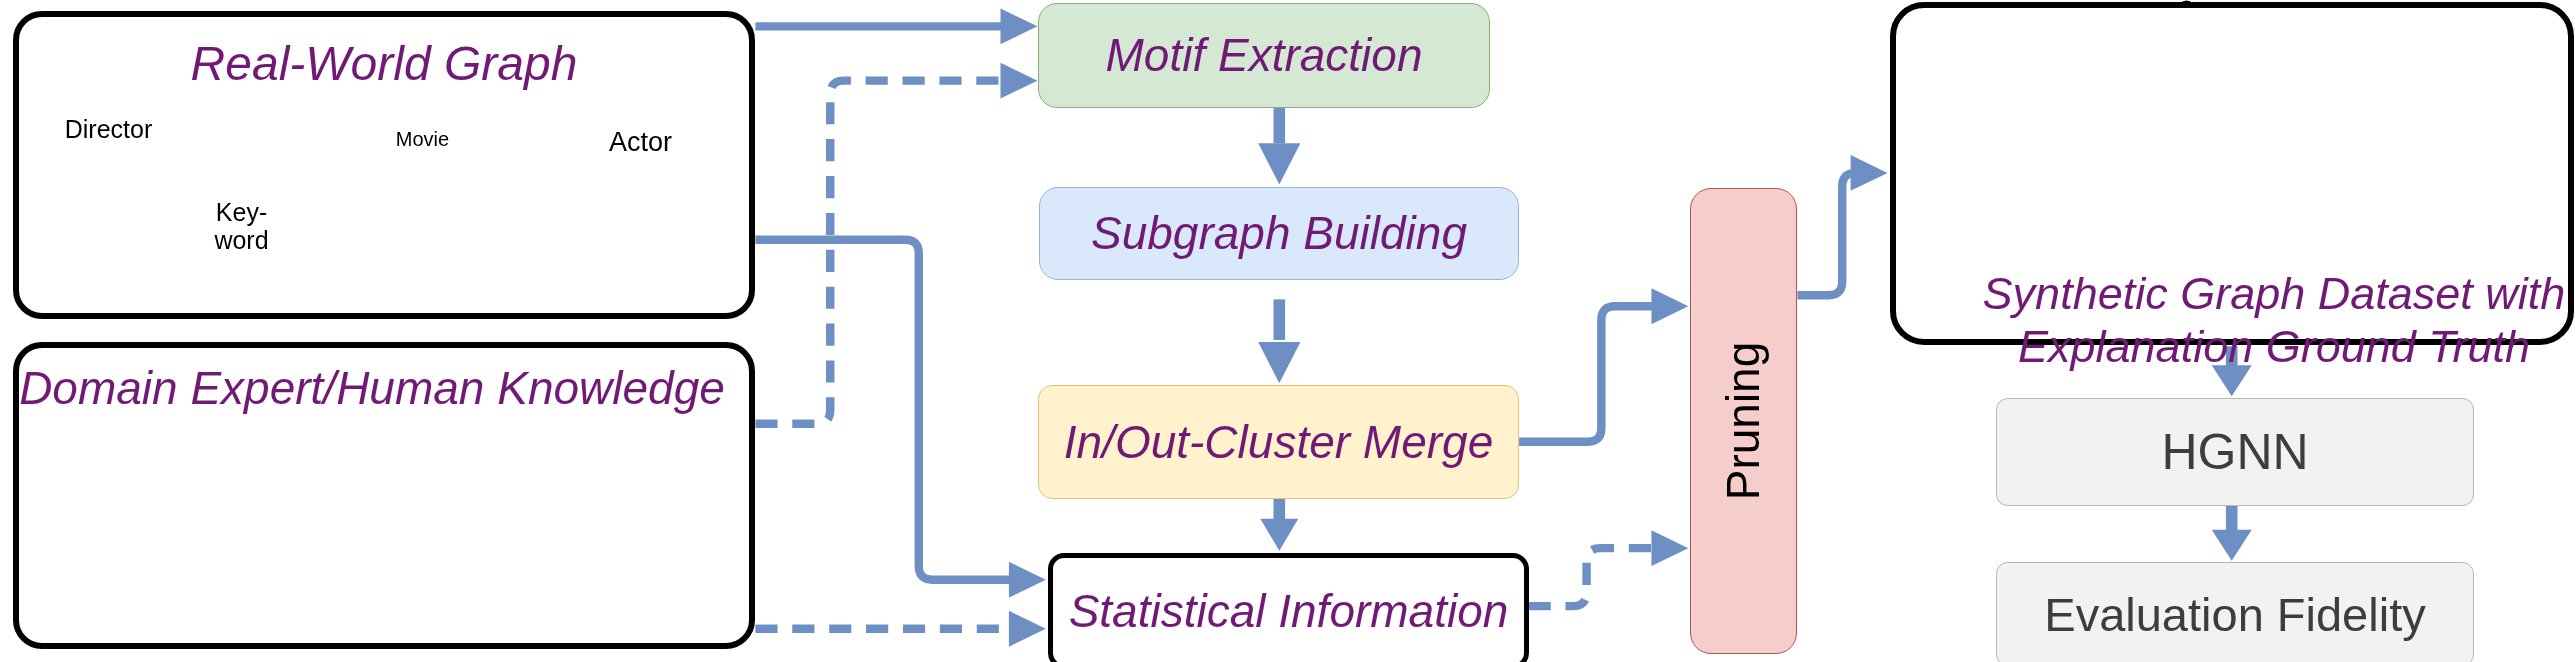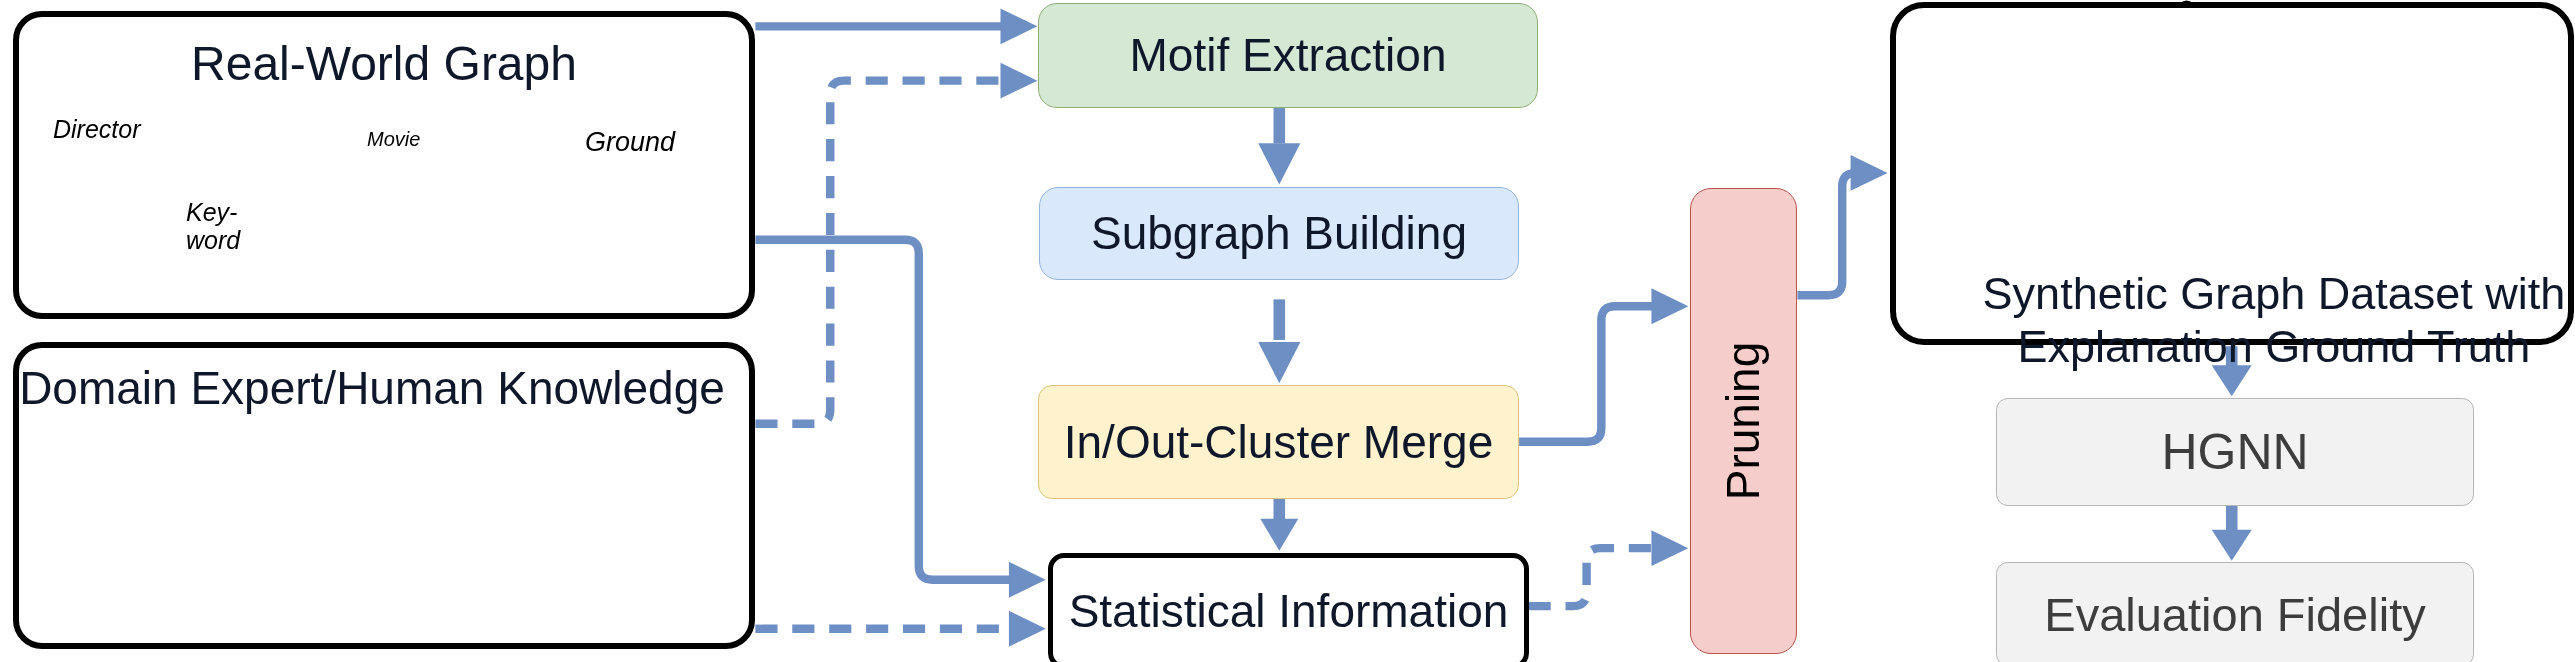--- a/index.html
+++ b/index.html
@@ -5,36 +5,36 @@
   html,body{margin:0;padding:0;background:#ffffff;}
   .canvas{
     position:relative;width:2576px;height:662px;background:#ffffff;
     font-family:"Liberation Sans",sans-serif;overflow:hidden;
   }
   .canvas *{box-sizing:border-box;}
   svg.layer{position:absolute;left:0;top:0;}
 
   
   .box{position:absolute;background:#fff;display:flex;align-items:center;justify-content:center;text-align:center;}
-  .label{color:#0f172a;line-height:1.1;}
+  .label{color:#701a75;line-height:1.1;font-style:italic;}
 
   
   .rw-box{left:13px;top:10.5px;width:742px;height:308px;border:6.3px solid #000;border-radius:29px;}
   .rw-title{position:absolute;left:13px;top:38px;width:742px;text-align:center;font-size:48px;}
   .de-box{left:13px;top:342px;width:742px;height:307px;border:6.3px solid #000;border-radius:29px;}
   .de-title{position:absolute;left:1px;top:363px;width:742px;text-align:center;font-size:46px;}
 
-  .node-label{position:absolute;width:111px;font-size:25px;line-height:1.12;font-style:italic;}
+  .node-label{position:absolute;width:111px;text-align:center;font-size:25px;line-height:1.12;}
   .nl-director{left:53px;top:115px;}
   .nl-movie{left:367px;top:128px;font-size:20px;}
   .nl-actor{left:585px;top:127px;font-size:27px;}
   .nl-keyword{left:186px;top:198px;}
 
   
-  .motif-box{left:1038px;top:2.6px;width:500px;height:105px;background:#d5e8d4;border:1.6px solid #8bae76;border-radius:19px;font-size:46px;}
+  .motif-box{left:1038px;top:2.6px;width:452px;height:105px;background:#d5e8d4;border:1.6px solid #8bae76;border-radius:19px;font-size:46px;}
   .subgraph-box{left:1039px;top:187px;width:480px;height:93px;background:#dae8fc;border:1.6px solid #96b5dd;border-radius:19px;font-size:46px;}
   .merge-box{left:1038px;top:385px;width:481px;height:114px;background:#fff2cc;border:1.6px solid #dcc57a;border-radius:14px;font-size:46px;}
   .stat-box{left:1048px;top:553px;width:481px;height:116px;background:#ffffff;border:5.8px solid #000;border-radius:16px;font-size:46px;}
 
   .pruning-box{left:1690px;top:188px;width:107px;height:466px;background:#f5cdca;border:1.6px solid #b85450;border-radius:21px;}
   .pruning-box span{transform:rotate(-90deg);white-space:nowrap;font-size:46px;color:#000;}
 
   
   .big-box{left:1890px;top:2.1px;width:684px;height:343px;border:6.9px solid #000;border-radius:34px;}
   .big-box-label{position:absolute;left:1890px;top:233px;width:768px;text-align:center;font-size:45px;line-height:1.18;margin-top:34px;}
@@ -320,21 +320,21 @@
         <circle cx="3987" cy="324" r="16" fill="#cfe6bf" stroke="#82b366" stroke-width="6"></circle>
         <circle cx="4202" cy="304" r="16" fill="#cfe6bf" stroke="#82b366" stroke-width="6"></circle>
         <circle cx="4180" cy="382" r="16" fill="#cfe6bf" stroke="#82b366" stroke-width="6"></circle>
       </g>
   </svg>
 
   <div class="box rw-box"></div>
   <div class="rw-title label">Real-World Graph</div>
   <div class="node-label nl-director">Director</div>
   <div class="node-label nl-movie">Movie</div>
-  <div class="node-label nl-actor">Ground</div>
+  <div class="node-label nl-actor">Actor</div>
   <div class="node-label nl-keyword">
     <div>Key-</div>
     <div>word</div>
   </div>
 
   <div class="box de-box"></div>
   <div class="de-title label">Domain Expert/Human Knowledge</div>
 
   <div class="box motif-box">
     <span class="label">Motif Extraction</span>

